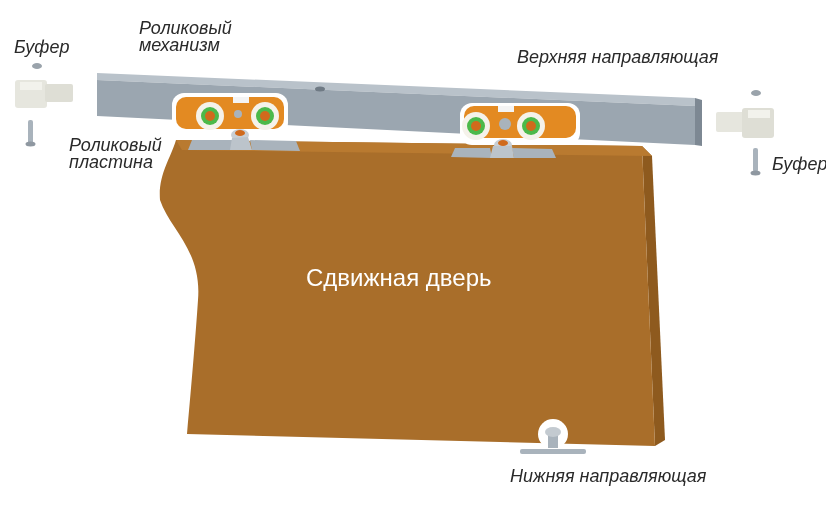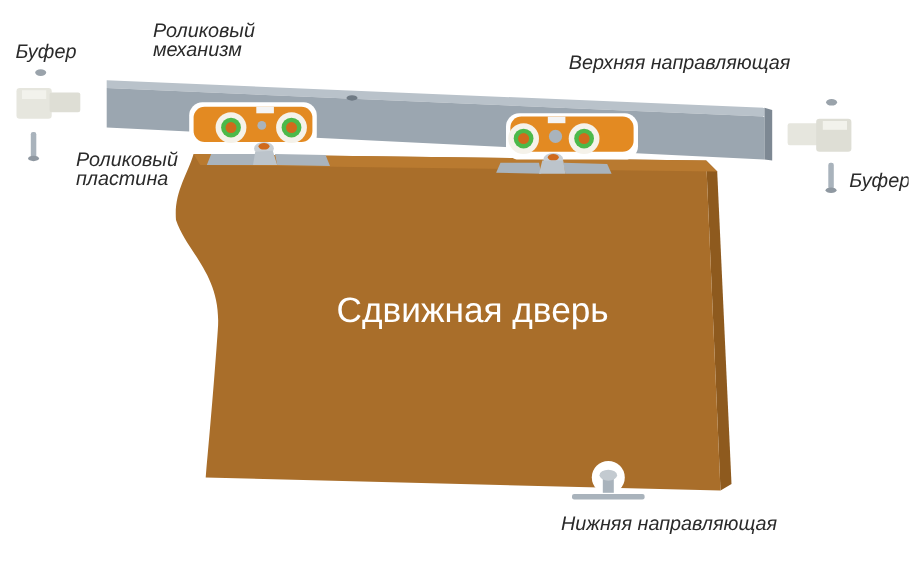--- a/index.html
+++ b/index.html
@@ -1,21 +1,21 @@
 <!DOCTYPE html>
 <html><head>
 <meta charset="utf-8">
 <style>
   html, body { margin: 0; padding: 0; background: #ffffff; }
   body { width: 826px; height: 514px; position: relative; overflow: hidden;
          font-family: "Liberation Sans", sans-serif; }
   svg.scene { position: absolute; left: 0; top: 0; }
   .label { position: absolute; font-style: italic; font-size: 18px; color: #2a2a2a;
            line-height: 17px; white-space: nowrap; }
-  .door-title { position: absolute; font-size: 32px; color: #ffffff; white-space: nowrap; }
+  .door-title { position: absolute; font-size: 24px; color: #ffffff; white-space: nowrap; }
 </style>
 </head>
 <body>
 
 <svg class="scene" width="826" height="514" viewBox="0 0 826 514">
 
   <g>
     <polygon points="97,73 695,98 695,106 97,80" fill="#b9c2ca"></polygon>
     <polygon points="97,80 695,106 695,145 97,116" fill="#9ba6b0"></polygon>
     <polygon points="695,98 702,100 702,146 695,145" fill="#7d8893"></polygon>

